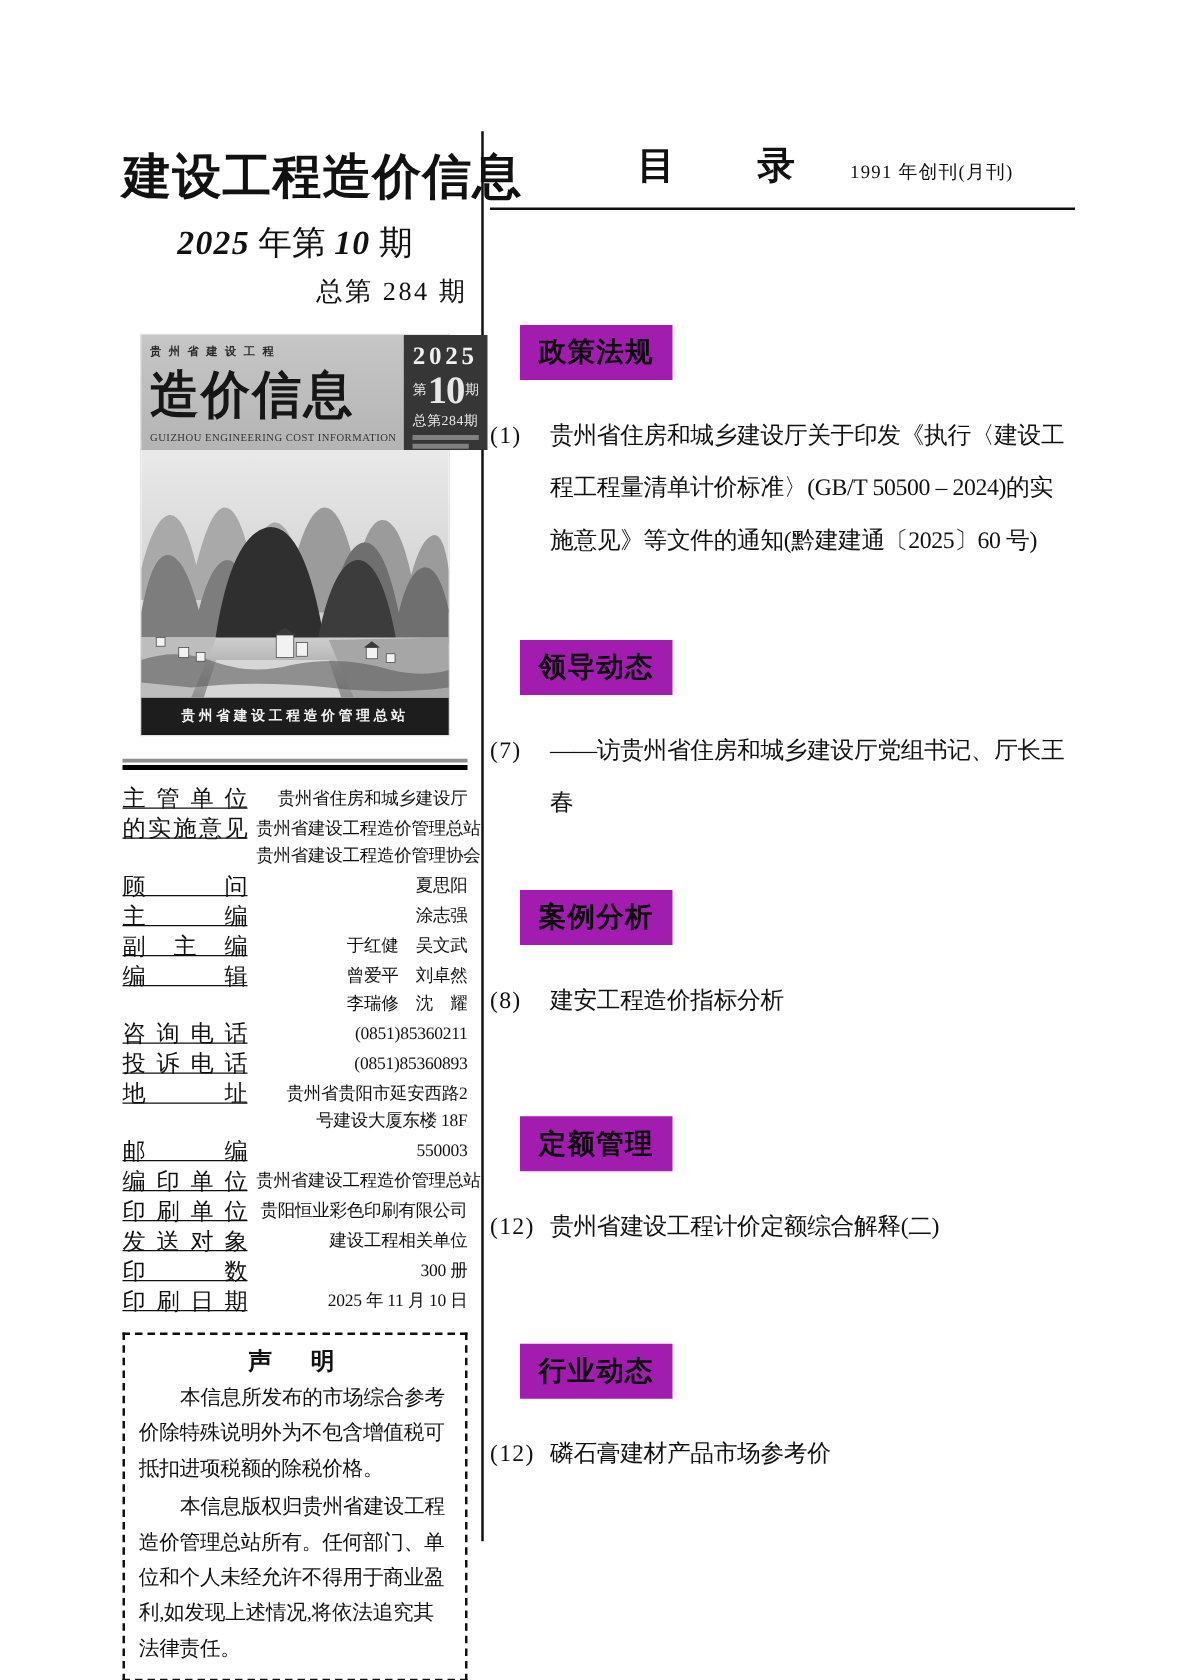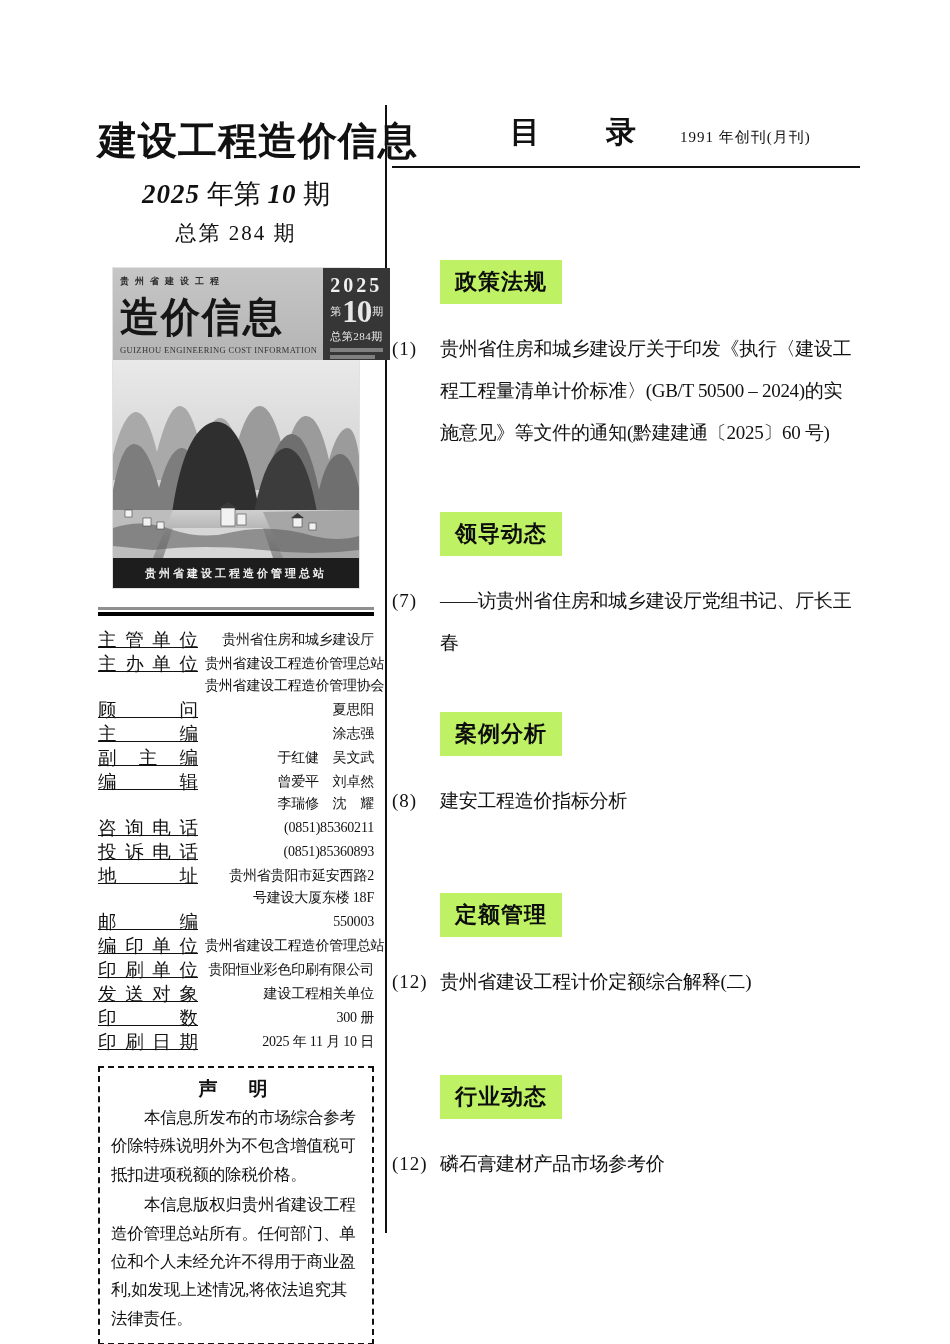--- a/index.html
+++ b/index.html
@@ -12,21 +12,21 @@
 
   
   .divider-v { position:absolute; left:385px; top:105px; width:2px; height:1128px; background:#111; }
 
   
   .left-col { position:absolute; left:98px; top:105px; width:276px; }
   .province { font-size:31px; font-weight:bold; text-align:center; letter-spacing:4px; }
   .jtitle { font-size:39px; font-weight:bold; text-align:center; letter-spacing:1px; margin-top:9px; white-space:nowrap; }
   .issue-line { font-size:27px; text-align:center; margin-top:8px; }
   .issue-line .num { font-style:italic; font-weight:bold; letter-spacing:1px; }
-  .total-issue { font-size:21px; text-align:center; margin-top:7px; letter-spacing:2px; }
+  .total-issue { font-size:21px; text-align:right; margin-top:7px; letter-spacing:2px; }
 
   
   .cover { width:246px; margin:21px auto 0 auto; box-shadow:0 0 0 1px #e2e2e2; }
   .cover-head { display:flex; height:92px; }
   .cover-head-left { flex:1; background:linear-gradient(#c6c6c6,#b4b4b4); padding:7px 6px 5px 7px; display:flex; flex-direction:column; justify-content:space-between; }
   .cover-small { font-size:9px; font-weight:bold; letter-spacing:6px; color:#2a2a2a; white-space:nowrap; }
   .cover-title { font-size:39px; font-weight:bold; letter-spacing:2px; color:#161616; line-height:1; transform:scaleY(1.05); }
   .cover-en { font-size:8.5px; letter-spacing:.4px; color:#333; white-space:nowrap; }
   .cover-panel { width:80px; background:#363636; color:#e8e8e8; padding:6px 7px 4px 7px; display:flex; flex-direction:column; }
   .cp-year { font-size:20px; letter-spacing:3px; font-weight:bold; color:#f0f0f0; }
@@ -63,21 +63,21 @@
   .toc-title { font-size:30px; font-weight:bold; letter-spacing:2px; white-space:pre; }
   .toc-founded { font-size:15px; margin-left:42px; letter-spacing:1px; white-space:nowrap; }
   .toc-rule { border-top:2px solid #111; margin-top:13px; }
 
   .toc-section { }
   .toc-section:nth-of-type(1) { margin-top:92px; }
   .toc-section:nth-of-type(2) { margin-top:58px; }
   .toc-section:nth-of-type(3) { margin-top:48px; }
   .toc-section:nth-of-type(4) { margin-top:71px; }
   .toc-section:nth-of-type(5) { margin-top:72px; }
-  .section-box { display:inline-block; margin-left:48px; background:#bef264; color:#0d0d0d;
+  .section-box { display:inline-block; margin-left:24px; background:#a21caf; color:#0d0d0d;
                  font-family:"Liberation Sans","DejaVu Sans",sans-serif; font-weight:bold;
                  font-size:22px; letter-spacing:1px; padding:7px 15px; }
   .entries { margin-top:24px; }
   .entry { display:flex; align-items:flex-start; }
   .entry-page { flex:0 0 48px; font-size:19px; letter-spacing:1px; line-height:42px; }
   .entry-body { flex:1; font-size:19px; line-height:42px; letter-spacing:-.3px; }
   .entry-sub { }
 </style>
 </head>
 <body>
@@ -172,21 +172,21 @@
       </div>
 
     <div class="pub-info">
         <div class="info-row">
           <span class="info-label">主管单位</span>
           <div class="info-value">
             <div>贵州省住房和城乡建设厅</div>
           </div>
         </div>
         <div class="info-row">
-          <span class="info-label">主办单位</span>
+          <span class="info-label">的实施意见</span>
           <div class="info-value">
             <div>贵州省建设工程造价管理总站</div>
             <div>贵州省建设工程造价管理协会</div>
           </div>
         </div>
         <div class="info-row">
           <span class="info-label">顾问</span>
           <div class="info-value">
             <div>夏思阳</div>
           </div>

